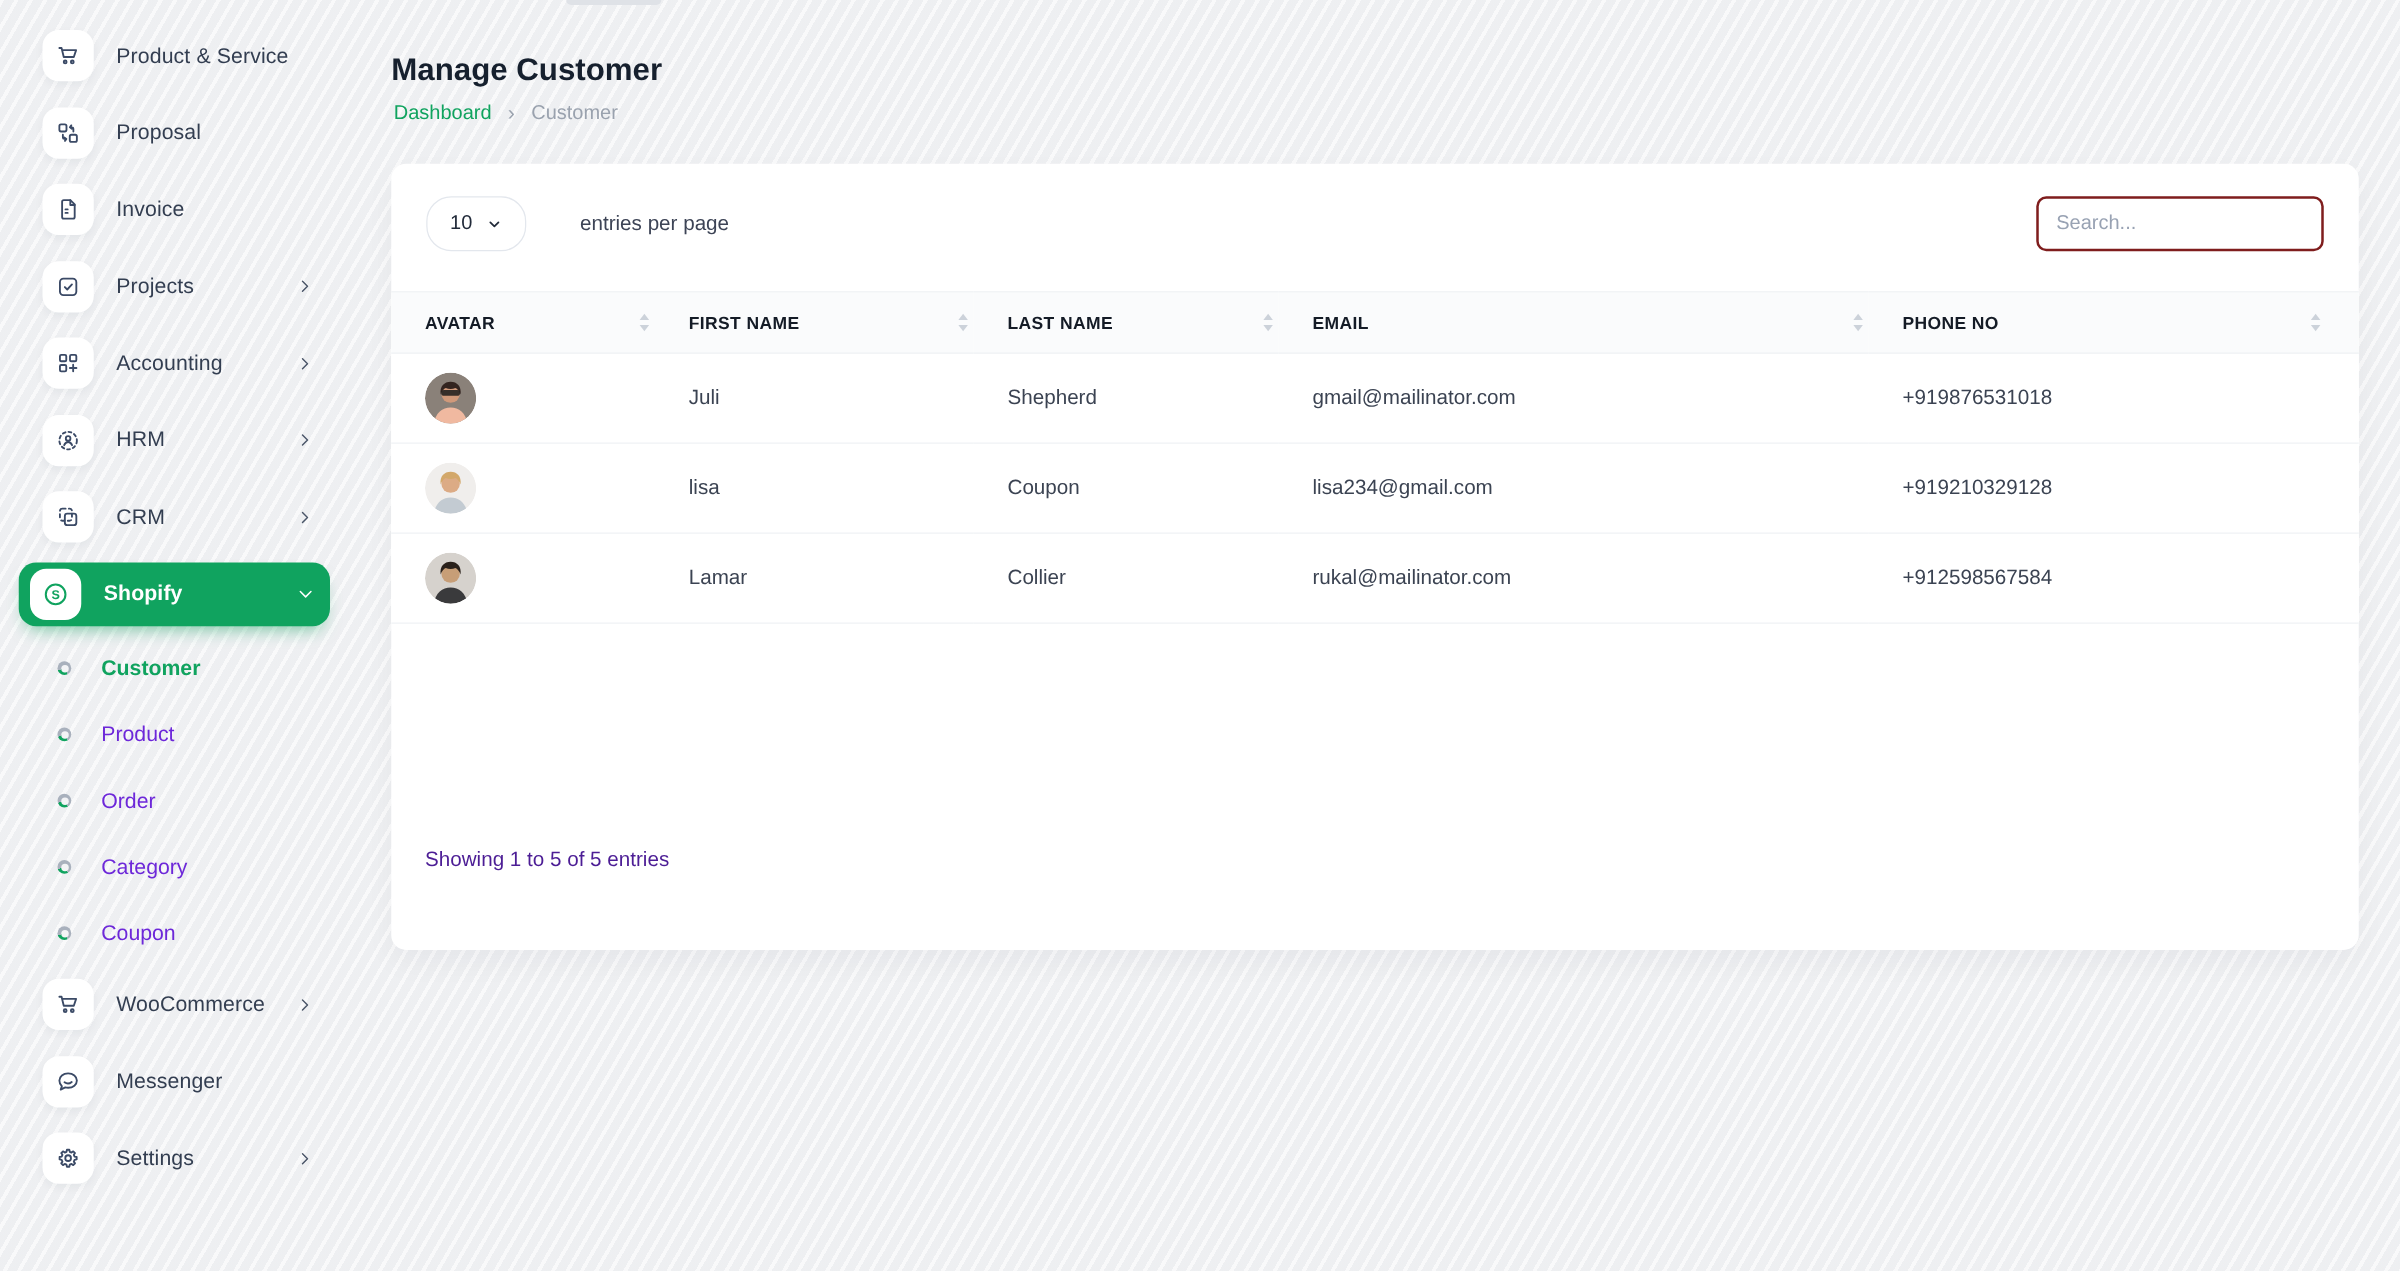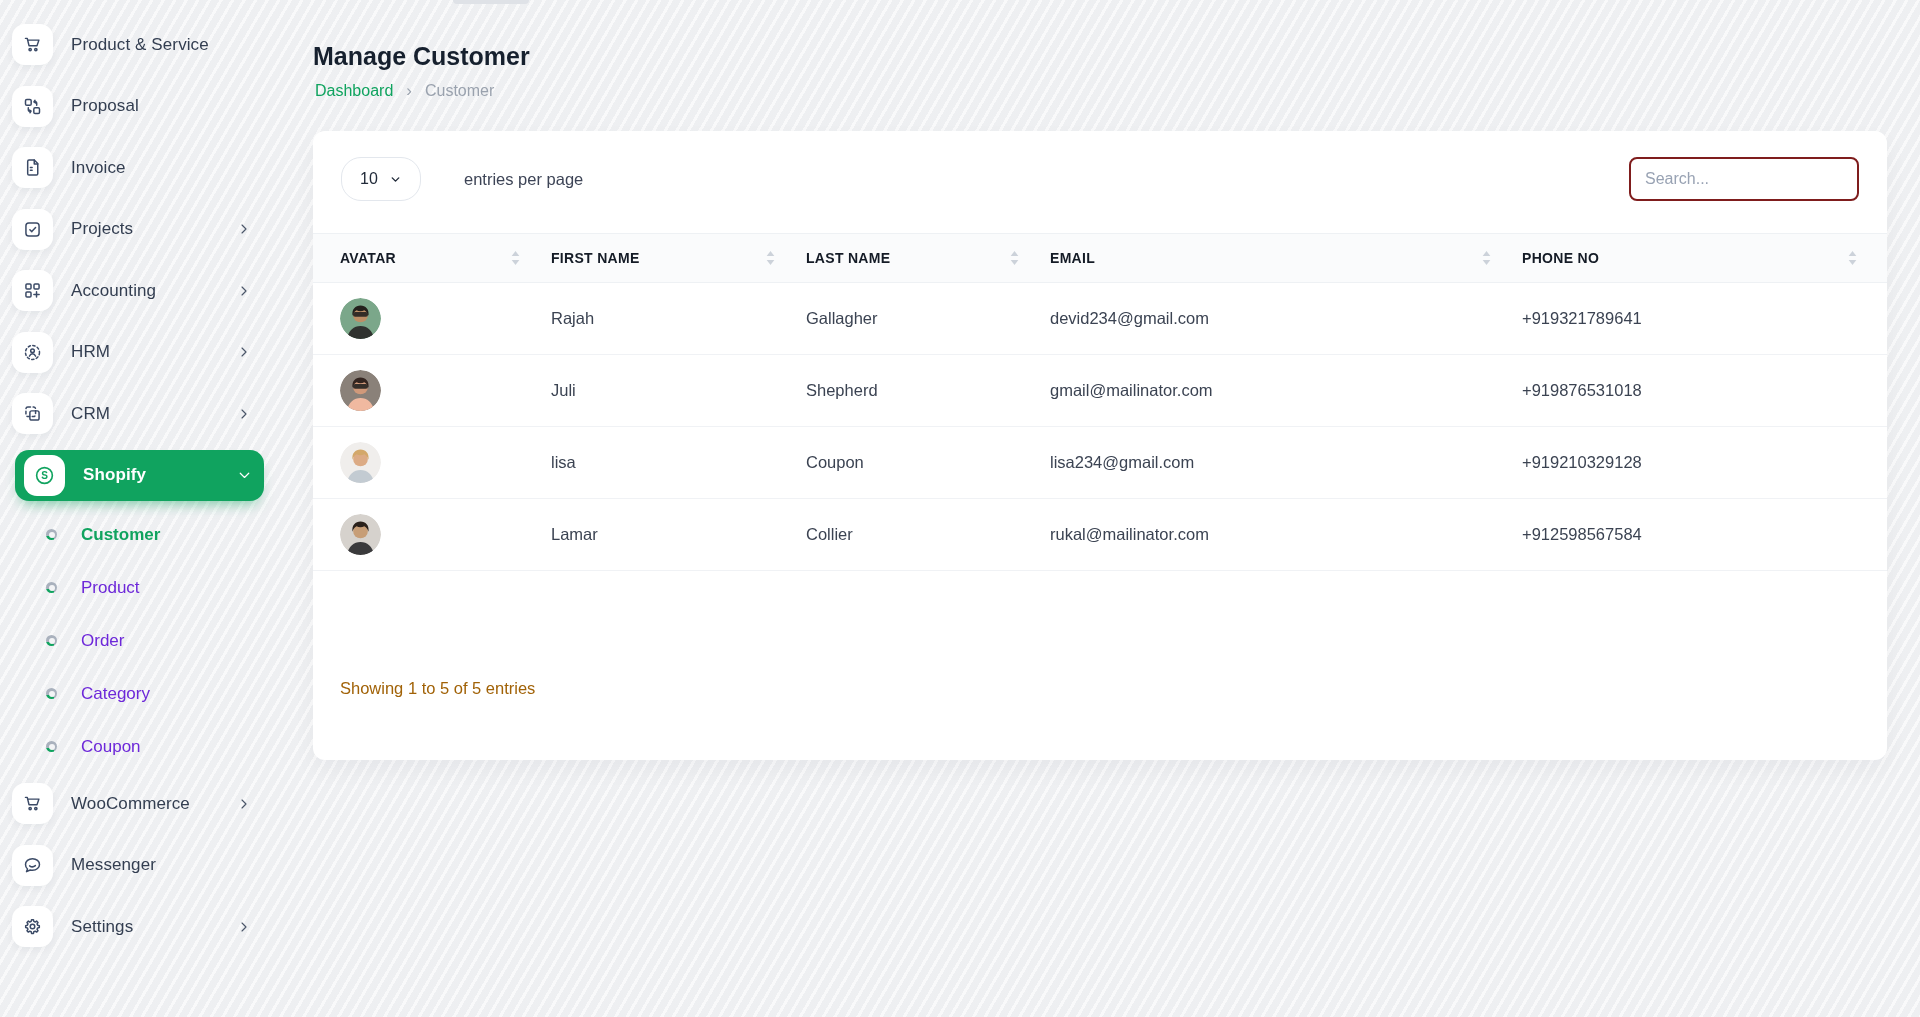--- a/index.html
+++ b/index.html
@@ -14,21 +14,21 @@
     position:relative;
   }
 
   
   .top-remnant { position:absolute; left:453px; top:0; width:76px; height:4px;
     background:#dfe2e7; border-radius:0 0 4px 4px; }
 
   
   #sidebar { position:absolute; left:0; top:0; width:285px; height:1017px; padding-top:14px; }
   .side-item { position:relative; height:61.5px; display:flex; align-items:center;
-    padding-left:12px; cursor:pointer; }
+    padding-left:34px; cursor:pointer; }
   .icon-box { width:41px; height:41px; background:#ffffff; border-radius:13px;
     display:flex; align-items:center; justify-content:center; flex:0 0 41px;
     box-shadow:0 3px 8px rgba(20,30,50,.05); color:#3b4a66; }
   .side-label { margin-left:18px; font-size:17px; color:#333e51; letter-spacing:.1px; }
   .side-chevron { position:absolute; left:236px; top:50%; transform:translateY(-50%);
     color:#4a5568; display:flex; }
 
   .side-item.active-pill { padding-left:0; }
   .active-pill .pill { position:absolute; left:15px; right:21px; top:5px; bottom:5px;
     background:#10a35f; border-radius:14px;
@@ -76,21 +76,21 @@
   thead tr { height:49px; background:#fafbfc;
     border-top:1px solid #eef1f4; border-bottom:1px solid #eef1f4; }
   th { text-align:left; padding-left:27px; font-size:14px; font-weight:700;
     color:#141b26; letter-spacing:.3px; position:relative; cursor:pointer; }
   th .sort-icon { position:absolute; right:4px; top:50%; transform:translateY(-50%); display:flex; }
   th.last .sort-icon { right:30px; }
   tbody tr { height:72px; border-bottom:1px solid #f0f2f5; background:#fff; }
   td { padding-left:27px; font-size:16.5px; color:#3b4352; }
   .avatar { width:41px; height:41px; border-radius:50%; display:block; }
 
-  .summary { position:absolute; left:27px; top:548px; font-size:16.5px; color:#a16207; }
+  .summary { position:absolute; left:27px; top:548px; font-size:16.5px; color:#4c1d95; }
 </style>
 </head>
 <body>
 
 <div class="top-remnant"></div>
 
 <nav id="sidebar">
     <div class="side-item">
       <span class="icon-box">
         <svg width="21" height="21" viewBox="0 0 24 24" fill="none" stroke="currentColor" stroke-width="1.7" stroke-linecap="round" stroke-linejoin="round">
@@ -321,42 +321,20 @@
                   <path d="M.7 10h7.6L4.5 15z" fill="#ccd2da"></path>
                 </svg>
               </span></th>
           </tr>
         </thead>
       <tbody id="tbody">
           <tr>
     <td>
               <svg class="avatar" viewBox="0 0 40 40">
     <defs>
-                  <clipPath id="avc0">
-                    <circle cx="20" cy="20" r="20"></circle>
-                  </clipPath>
-                </defs>
-    <g clip-path="url(#avc0)">
-      <rect width="40" height="40" fill="#7ba78a"></rect>
-      <circle cx="20" cy="16.5" r="7.2" fill="#bd8f66"></circle>
-      <path d="M12.2 17.2c-.8-6.3 2.8-9.9 7.8-9.9s8.6 3.6 7.8 9.9c-1.1-3.1-2.6-4.6-4.1-5.2-2.1 1.1-5.4 1.1-7.5 0-1.5.6-3 2.1-4 5.2z" fill="#23201c"></path>
-      <rect x="12.6" y="13.6" width="14.8" height="4.6" rx="2.2" fill="#20201f" opacity="0.88"></rect>
-      <path d="M6.5 41c1.5-9.2 6.8-13.6 13.5-13.6S32 31.8 33.5 41z" fill="#30322f"></path>
-    </g>
-  </svg>
-            </td>
-    <td>Rajah</td>
-    <td>Gallagher</td>
-    <td>devid234@gmail.com</td>
-    <td>+919321789641</td>
-          </tr>
-          <tr>
-    <td>
-              <svg class="avatar" viewBox="0 0 40 40">
-    <defs>
                   <clipPath id="avc1">
                     <circle cx="20" cy="20" r="20"></circle>
                   </clipPath>
                 </defs>
     <g clip-path="url(#avc1)">
       <rect width="40" height="40" fill="#8a8179"></rect>
       <circle cx="20" cy="16.5" r="7.2" fill="#d0997a"></circle>
       <path d="M12.2 17.2c-.8-6.3 2.8-9.9 7.8-9.9s8.6 3.6 7.8 9.9c-1.1-3.1-2.6-4.6-4.1-5.2-2.1 1.1-5.4 1.1-7.5 0-1.5.6-3 2.1-4 5.2z" fill="#33241f"></path>
       <rect x="12.6" y="13.6" width="14.8" height="4.6" rx="2.2" fill="#20201f" opacity="0.88"></rect>
       <path d="M6.5 41c1.5-9.2 6.8-13.6 13.5-13.6S32 31.8 33.5 41z" fill="#f0b9a0"></path>

